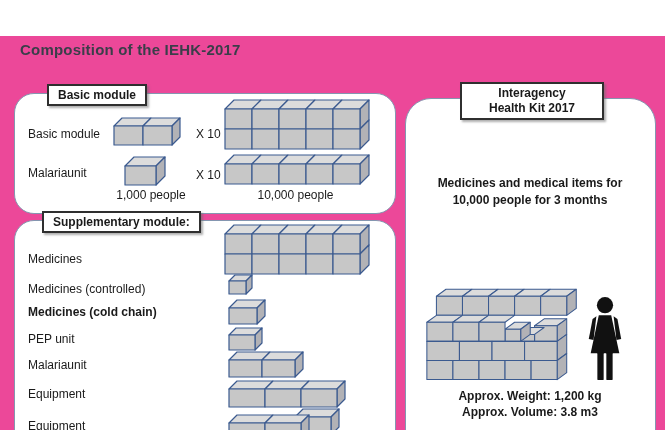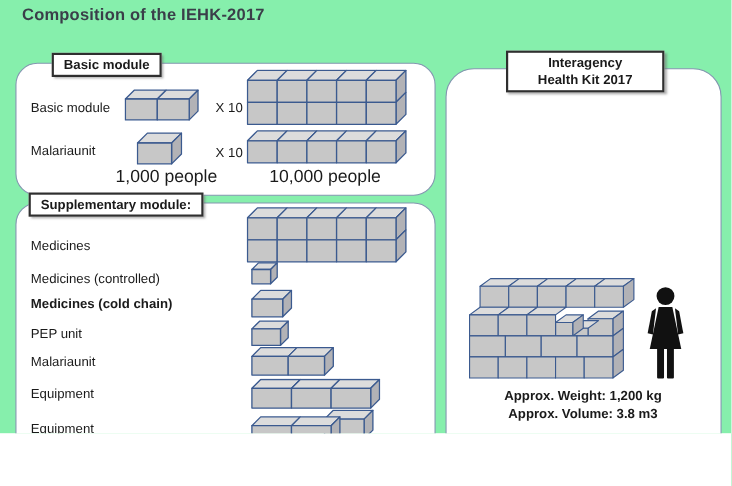--- a/index.html
+++ b/index.html
@@ -1,35 +1,35 @@
 <!DOCTYPE html>
 <html><head>
 <meta charset="utf-8">
 <style>
   html,body{margin:0;padding:0;background:#ffffff;}
   .page{
-    position:relative;width:665px;height:394px;background:#86efac;overflow:hidden;
-    font-family:"Liberation Sans",sans-serif;color:#1a1a1a;
+    position:relative;width:665px;height:394px;background:#ec4899;overflow:hidden;
+    font-family:"Liberation Sans",sans-serif;color:#1a1a1a;margin-top:36px;
   }
   .title{
     position:absolute;left:20px;top:5px;margin:0;
     font-size:15px;font-weight:bold;color:#3a3e49;letter-spacing:.2px;
   }
   .panel{
     position:absolute;border:1.5px solid #8496b0;border-radius:20px;background:#fff;
   }
   .panel.right{border-radius:26px;}
   .hdr{
     position:absolute;background:#fff;border:2px solid #2f2f2f;
     font-size:12px;font-weight:bold;padding:2px 9px;white-space:nowrap;
     box-shadow:2px 2px 2px rgba(110,110,110,.55);z-index:3;
   }
   .hdr.center{text-align:center;line-height:1.25;}
   .lbl{position:absolute;font-size:12px;white-space:nowrap;}
-  .cap{position:absolute;font-size:16px;text-align:center;white-space:nowrap;}
+  .cap{position:absolute;font-size:12px;text-align:center;white-space:nowrap;}
   .stack{position:absolute;line-height:0;}
   .desc{
     position:absolute;font-size:12px;font-weight:bold;text-align:center;line-height:1.4;
   }
   .stat{position:absolute;font-size:12px;font-weight:bold;text-align:center;line-height:1.35;}
   svg{display:block;}
 </style>
 </head>
 <body>
 
@@ -103,21 +103,21 @@
           <rect x="81" y="9" width="27" height="20" fill="#c7c7c7"></rect>
           <rect x="108" y="9" width="27" height="20" fill="#c7c7c7"></rect>
         </g>
       </svg>
     </div>
 
   <div class="cap" style="left:105px;top:152px;width:92px;">1,000 people</div>
   <div class="cap" style="left:238px;top:152px;width:115px;">10,000 people</div>
 
   <div class="panel" style="left:14px;top:184px;width:380px;height:241px;"></div>
-  <div class="hdr" style="left:26px;top:175px;">Supplementary module:</div>
+  <div class="hdr" style="left:42px;top:175px;">Supplementary module:</div>
 
   <div class="lbl" style="left:28px;top:216px;">Medicines</div>
   <div class="stack" style="left:224px;top:188px;">
       <svg width="146" height="51" viewBox="-1 -1 146 51">
         <g stroke="#3b5a8f" stroke-width="1.2" stroke-linejoin="round">
           <polygon points="0,9 9,0 36,0 27,9" fill="#dcdcdc"></polygon>
           <polygon points="27,9 36,0 63,0 54,9" fill="#dcdcdc"></polygon>
           <polygon points="54,9 63,0 90,0 81,9" fill="#dcdcdc"></polygon>
           <polygon points="81,9 90,0 117,0 108,9" fill="#dcdcdc"></polygon>
           <polygon points="108,9 117,0 144,0 135,9" fill="#dcdcdc"></polygon>
@@ -215,20 +215,24 @@
     </div>
 
   <div class="cap" style="left:238px;top:403px;width:115px;">10,000 people</div>
 
   <div class="panel right" style="left:405px;top:62px;width:249px;height:375px;"></div>
   <div class="hdr center" style="left:460px;top:46px;width:122px;">
     <div>Interagency</div>
     <div>Health Kit 2017</div>
   </div>
 
+  <div class="desc" style="left:413px;top:139px;width:234px;">
+    <div>Medicines and medical items for</div>
+    <div>10,000 people for 3 months</div>
+  </div>
 
   <div class="stack" style="left:426px;top:251px;">
     <svg width="152" height="94" viewBox="-1 4 175 107">
       <g stroke="#3b5a8f" stroke-width="1.2" stroke-linejoin="round">
 
         <g>
           <polygon points="11,14 22,6 52,6 41,14" fill="#dcdcdc"></polygon>
             <polygon points="41,14 52,6 82,6 71,14" fill="#dcdcdc"></polygon>
           <polygon points="71,14 82,6 112,6 101,14" fill="#dcdcdc"></polygon>
             <polygon points="101,14 112,6 142,6 131,14" fill="#dcdcdc"></polygon>

